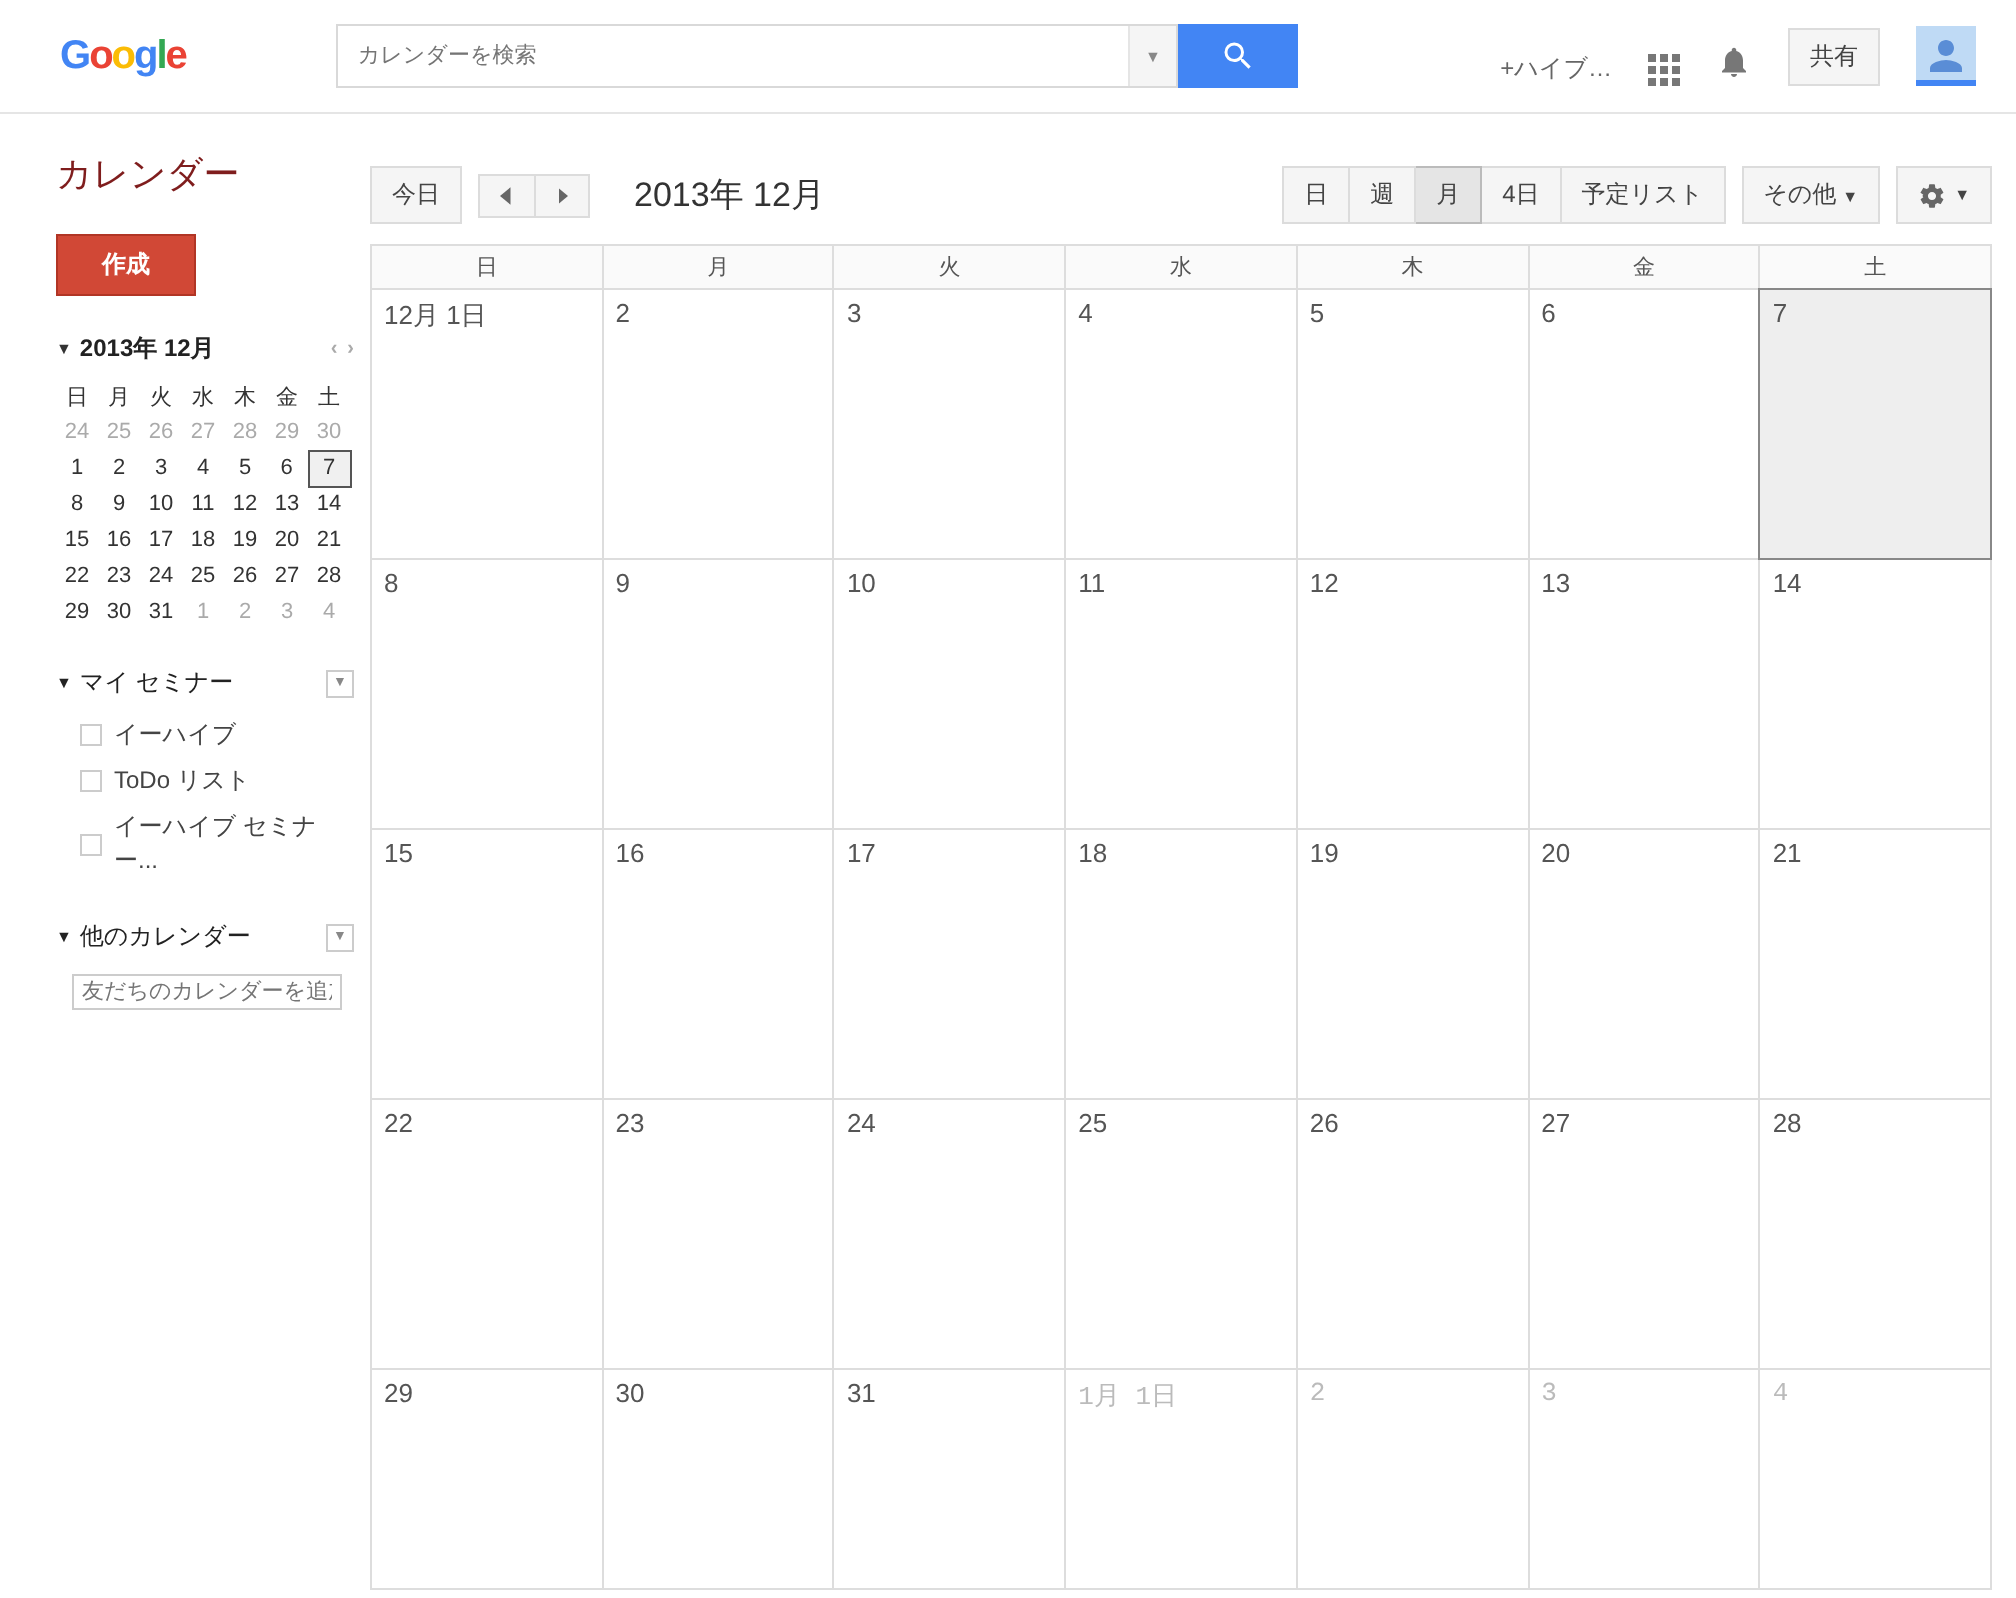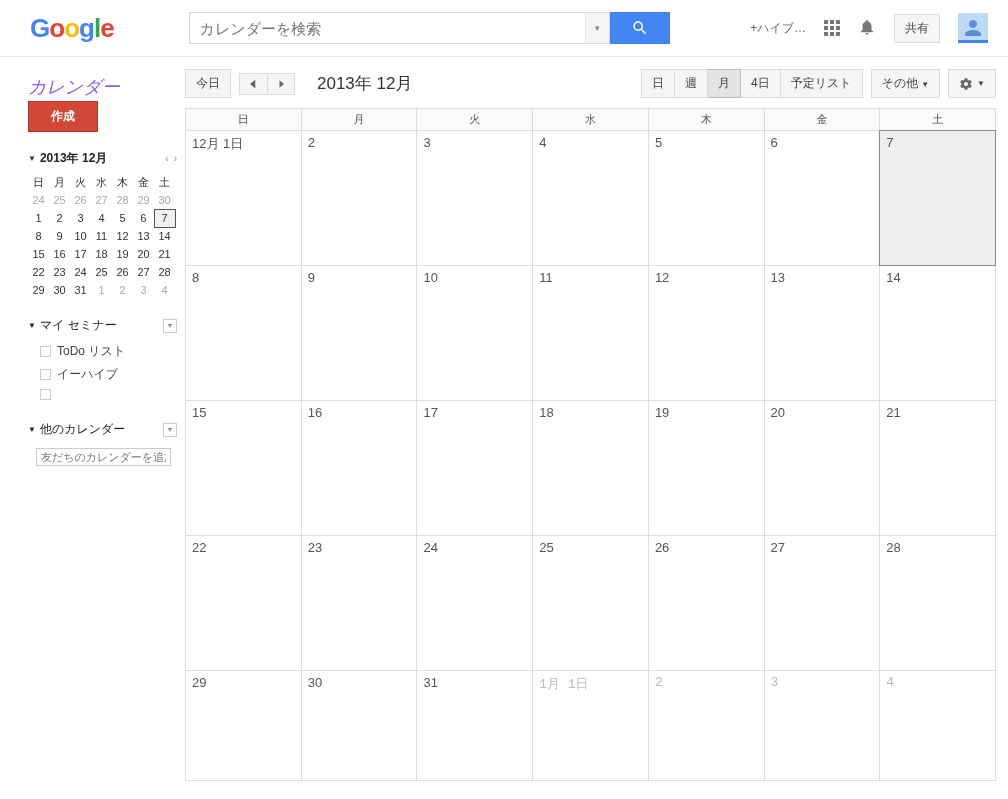--- a/index.html
+++ b/index.html
@@ -1,54 +1,54 @@
 <!DOCTYPE html>
 <html><head>
 <meta charset="utf-8">
 <style>
 * { box-sizing: border-box; margin: 0; padding: 0; }
 body { font-family: Arial, "Hiragino Kaku Gothic Pro", sans-serif; font-size: 13px; color: #222; background: #fff; width: 1008px; }
 .header { display: flex; align-items: center; padding: 12px 20px 12px 30px; border-bottom: 1px solid #e5e5e5; }
-.logo { font-size: 26px; font-weight: bold; letter-spacing: -1px; }
+.logo { font-size: 20px; font-weight: bold; letter-spacing: -1px; }
 .logo .b { color: #4285f4; } .logo .r { color: #ea4335; } .logo .y { color: #fbbc05; } .logo .g { color: #34a853; }
 .search-box { margin-left: 75px; display: flex; border: 1px solid #d9d9d9; background: #fff; }
-.search-input { width: 395px; height: 30px; border: none; padding: 0 10px; font-size: 15px; color: #999; outline: none; }
+.search-input { width: 395px; height: 30px; border: none; padding: 0 10px; font-size: 11px; color: #999; outline: none; }
 .search-dd { width: 24px; background: #f5f5f5; border-left: 1px solid #e5e5e5; display: flex; align-items: center; justify-content: center; color: #888; font-size: 8px; }
 .search-btn { width: 60px; height: 32px; background: #4285f4; border: none; display: flex; align-items: center; justify-content: center; }
 .search-btn svg { fill: #fff; width: 18px; height: 18px; }
-.header-right { margin-left: auto; display: flex; align-items: center; gap: 18px; }
+.header-right { margin-left: auto; display: flex; align-items: flex-end; gap: 18px; }
 .plus-link { color: #666; font-size: 12px; }
 .apps-icon { display: grid; grid-template-columns: repeat(3, 4px); gap: 2px; }
 .apps-icon span { width: 4px; height: 4px; background: #777; }
 .bell-icon svg { width: 18px; height: 18px; fill: #777; }
 .share-btn { padding: 4px 12px; background: #f5f5f5; border: 1px solid #dcdcdc; font-size: 12px; color: #555; }
 .avatar { width: 30px; height: 30px; background: #bfdaf5; display: flex; align-items: flex-end; justify-content: center; border-bottom: 3px solid #4285f4; }
 .avatar svg { fill: #5a8dd6; width: 24px; height: 24px; }
 .main { display: flex; }
 .sidebar { width: 185px; padding: 18px 8px 0 28px; flex-shrink: 0; }
-.app-title { color: #8b5cf6; font-size: 18px; margin-bottom: 2px; font-style: italic; }
+.app-title { color: #7f1d1d; font-size: 18px; margin-bottom: 18px; }
 .create-btn { background: #d14836; color: #fff; border: 1px solid #b13525; padding: 6px 22px; font-size: 12px; font-weight: bold; margin-bottom: 18px; }
 .mini-header { display: flex; align-items: center; font-size: 12px; font-weight: bold; margin-bottom: 6px; }
 .mini-header .tri { font-size: 8px; color: #333; margin-right: 4px; }
 .mini-nav { margin-left: auto; display: flex; gap: 5px; color: #aaa; font-size: 10px; }
 .mini-cal { border-collapse: collapse; font-size: 11px; }
 .mini-cal th, .mini-cal td { width: 21px; height: 18px; text-align: center; font-weight: normal; }
 .mini-cal th { color: #333; font-size: 11px; }
 .mini-cal td { color: #333; }
 .mini-cal td.dim { color: #aaa; }
 .mini-cal td.today { border: 1px solid #555; background: #f0f0f0; }
 .section { margin-top: 18px; }
 .section-head { display: flex; align-items: center; font-size: 12px; margin-bottom: 6px; }
 .section-head .tri { font-size: 8px; margin-right: 4px; }
 .section-head .dd-box { margin-left: auto; width: 14px; height: 14px; border: 1px solid #ccc; display: flex; align-items: center; justify-content: center; font-size: 7px; color: #888; }
 .cal-item { display: flex; align-items: center; font-size: 12px; color: #444; padding: 3px 0 3px 12px; }
 .cal-item .chk { width: 11px; height: 11px; border: 1px solid #ccc; margin-right: 6px; flex-shrink: 0; }
 .add-friend-input { margin: 4px 0 6px 8px; width: 135px; font-size: 11px; padding: 2px 4px; border: 1px solid #ccc; color: #999; }
 .content { flex: 1; padding: 12px 12px 0 0; }
-.toolbar { display: flex; align-items: center; margin-bottom: 10px; }
+.toolbar { display: flex; align-items: center; margin-bottom: 10px; margin-top: 14px; }
 .btn { background: #f5f5f5; border: 1px solid #dcdcdc; padding: 5px 10px; font-size: 12px; color: #444; cursor: pointer; }
 .btn-group { display: flex; margin-left: 8px; }
 .btn-group .btn { border-radius: 0; }
 .btn-group .btn:first-child { border-right: none; }
 .btn.active { background: #e5e5e5; border-color: #bbb; }
 .arrow-btn { width: 28px; display: flex; align-items: center; justify-content: center; }
 .arrow-btn svg { width: 8px; height: 10px; fill: #666; }
 .current-month { margin-left: 22px; font-size: 17px; color: #333; }
 .toolbar-right { margin-left: auto; display: flex; gap: 8px; }
 .view-group { display: flex; }
@@ -191,28 +191,29 @@
     </table>
     <div class="section">
       <div class="section-head">
         <span class="tri">▼</span>
         <span>マイ セミナー</span>
         <span class="dd-box">▼</span>
       </div>
       <div id="my-cals">
           <div class="cal-item">
             <span class="chk"></span>
-            <span>ToDo リスト</span>
+            <span>イーハイブ</span>
           </div>
           <div class="cal-item">
             <span class="chk"></span>
-            <span>イーハイブ</span>
+            <span>ToDo リスト</span>
           </div>
           <div class="cal-item">
             <span class="chk"></span>
+            <span>イーハイブ セミナー...</span>
           </div>
         </div>
     </div>
     <div class="section">
       <div class="section-head">
         <span class="tri">▼</span>
         <span>他のカレンダー</span>
         <span class="dd-box">▼</span>
       </div>
       <input class="add-friend-input" placeholder="友だちのカレンダーを追加" style="">

